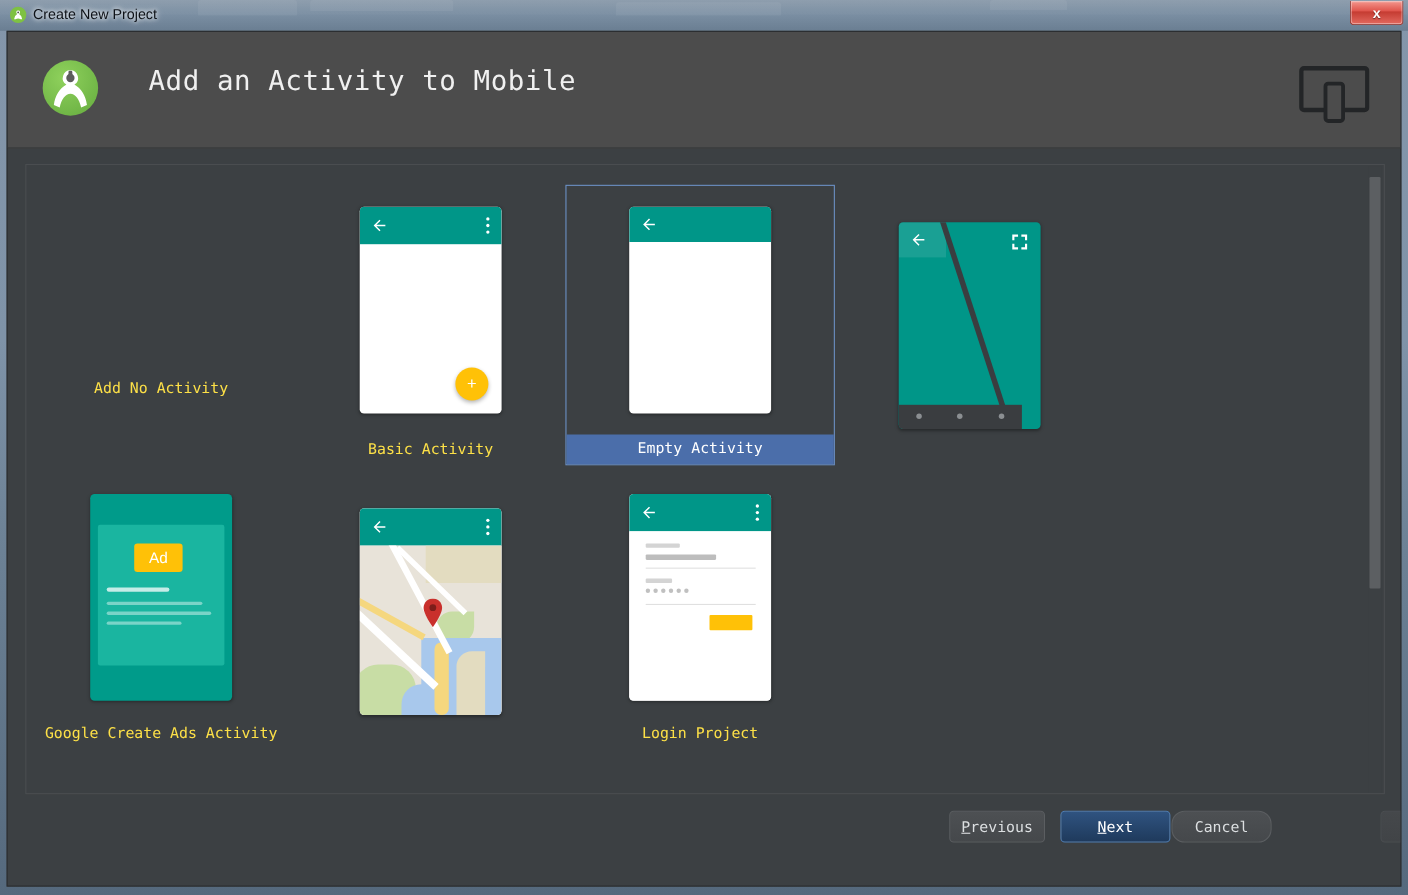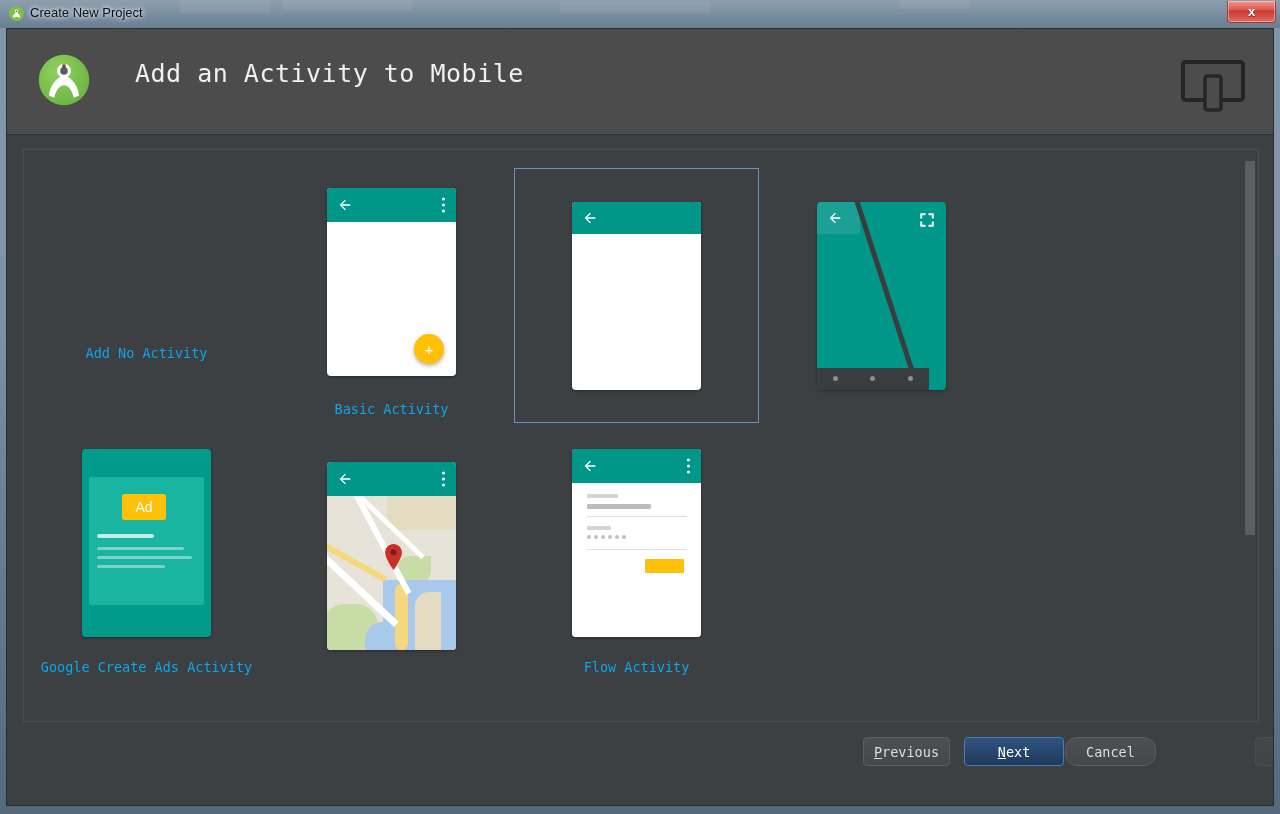--- a/index.html
+++ b/index.html
@@ -146,21 +146,21 @@
   .tpl-thumb-wrap {
     flex: 1;
     display: flex;
     align-items: center;
     justify-content: center;
     width: 100%;
   }
   .tpl-label {
     font-family: "DejaVu Sans Mono", monospace;
     font-size: 13.5px;
-    color: #0ea5e9;
+    color: #fde047;
     text-align: center;
     width: 100%;
     padding: 5px 0 6px 0;
     box-sizing: border-box;
     white-space: nowrap;
   }
   .tpl-cell.selected {
     border: 1px solid #6b8fc4;
   }
   .tpl-cell.selected .tpl-label {
@@ -522,20 +522,21 @@
         <div class="tpl-cell selected">
           <div class="tpl-thumb-wrap">
             <div class="phone">
               <div class="appbar thin">
                 <svg class="back-arrow" viewBox="0 0 24 24">
                   <path d="M20 11H7.8l5.6-5.6L12 4l-8 8 8 8 1.4-1.4L7.8 13H20z" fill="#fff"></path>
                 </svg>
               </div>
             </div>
           </div>
+          <div class="tpl-label">Empty Activity</div>
         </div>
 
         <div class="tpl-cell">
           <div class="tpl-thumb-wrap">
             <div class="phone fullscreen">
               <div class="fs-topstrip"></div>
               <div class="fs-diagonal"></div>
               <svg class="back-arrow" style="top:16px;" viewBox="0 0 24 24">
                 <path d="M20 11H7.8l5.6-5.6L12 4l-8 8 8 8 1.4-1.4L7.8 13H20z" fill="#fff"></path>
               </svg>
@@ -624,21 +625,21 @@
                     <i></i>
                     <i></i>
                     <i></i>
                     <i></i>
                   </div>
                 <div class="lf-rule" style="left:15px; top:66px; width:100px;"></div>
                 <div class="lf-btn" style="left:73px; top:76px; width:39px; height:14px;"></div>
               </div>
             </div>
           </div>
-          <div class="tpl-label">Flow Activity</div>
+          <div class="tpl-label">Login Project</div>
         </div>
 
 
       </div>
 
       <div id="scrollbar-track">
         <div id="scrollbar-thumb"></div>
       </div>
     </div>
 

